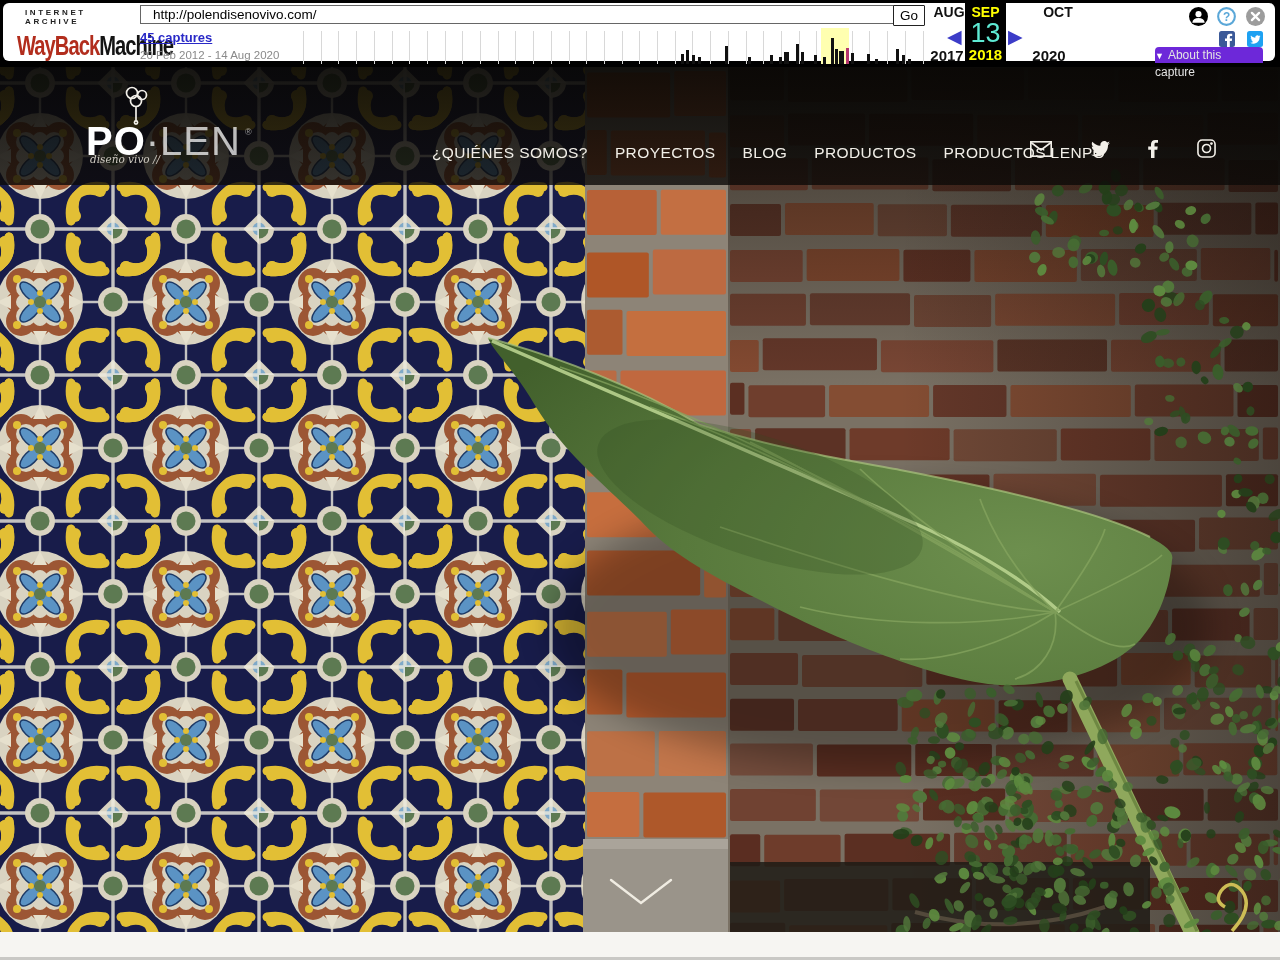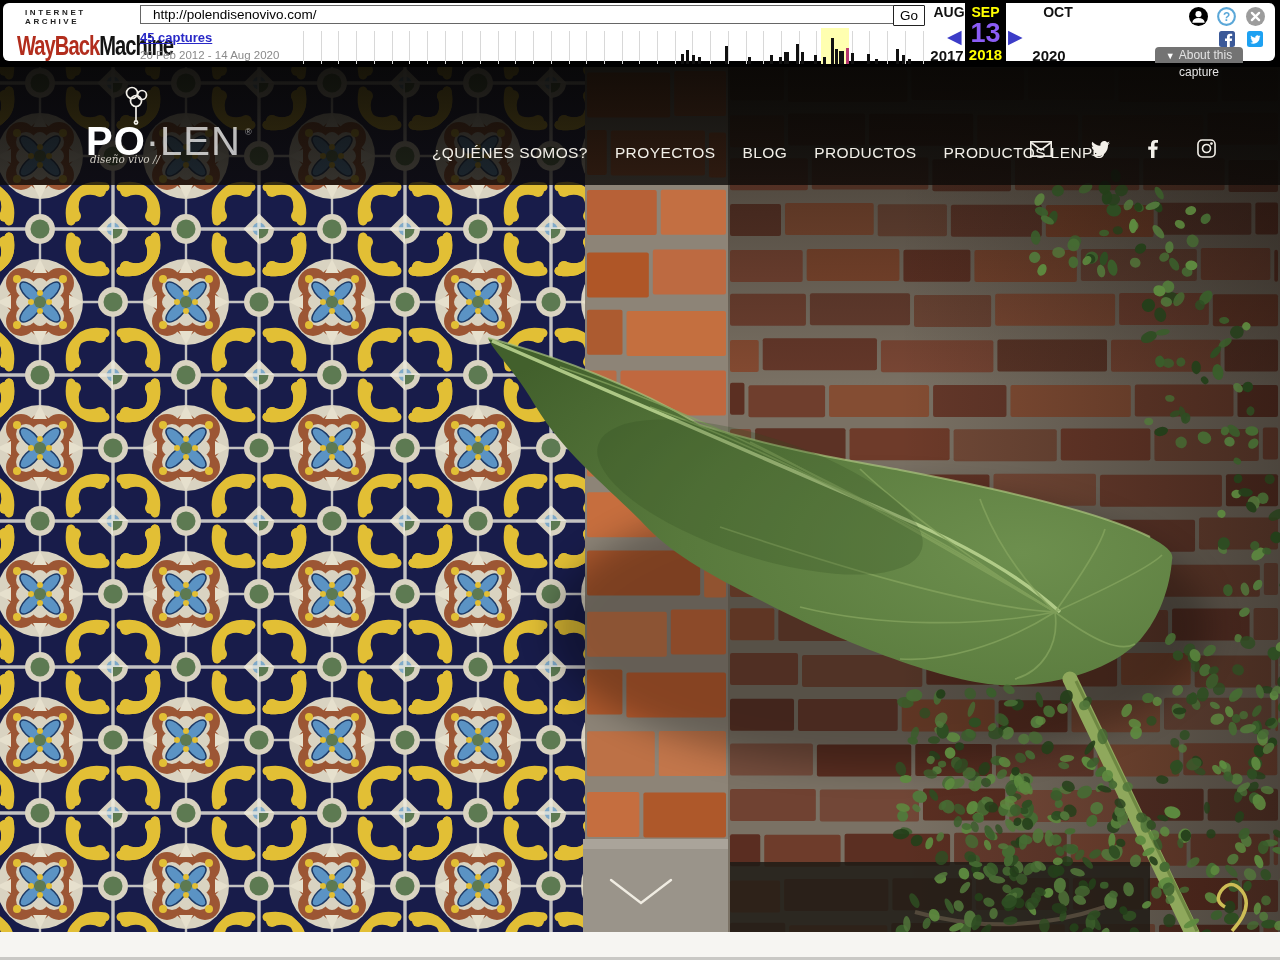--- a/index.html
+++ b/index.html
@@ -24,25 +24,25 @@
   .spark{position:absolute;left:292px;top:25px;width:634px;height:36px;cursor:pointer;}
   .spark .grid{position:absolute;top:3px;bottom:0;width:1px;background:#d8d8d8;}
   .spark .bar{position:absolute;bottom:0;background:#111;}
   .spark .hl{position:absolute;top:0;bottom:0;background:#ffffb0;}
   .blackcol{position:absolute;left:962px;top:0px;width:41px;height:61px;background:#000;
             text-align:center;}
   .mon{position:absolute;top:1px;font-size:14px;font-weight:bold;color:#111;cursor:pointer;}
   .mon.sel{position:static;color:#ffff00;cursor:default;display:block;margin-top:1px;}
   .yr{position:absolute;top:44px;font-size:15px;font-weight:bold;color:#111;cursor:pointer;}
   .yr.sel{position:static;color:#ffff00;cursor:default;display:block;font-size:15px;font-weight:bold;}
-  .day{color:#8b5cf6;font-size:27px;font-weight:bold;line-height:26px;display:block;}
+  .day{color:#5eead4;font-size:27px;font-weight:normal;line-height:26px;display:block;}
   .arrow{position:absolute;font-size:19px;color:#3c3cc8;cursor:pointer;line-height:19px;}
   .wbicon{position:absolute;cursor:pointer;}
-  .about{position:absolute;left:1155px;top:47px;width:88px;height:16px;background:#737373;
-         color:#e3e3e3;font-size:12px;text-align:center;line-height:16px;
+  .about{position:absolute;left:1155px;top:47px;width:108px;height:16px;background:#6d28d9;
+         color:#e3e3e3;font-size:12px;text-align:left;line-height:16px;
          border-radius:4px 4px 0 0;cursor:pointer;}
   .about .tri{font-size:9px;margin-right:4px;color:#fff;}
   
   .photo{position:absolute;left:0;top:67px;width:1280px;height:865px;z-index:1;}
   .hdr{position:absolute;left:0;top:67px;width:1280px;height:118px;z-index:5;
        background:linear-gradient(180deg,rgba(8,7,5,.93),rgba(12,10,8,.80));}
   .logo-ic{position:absolute;left:119px;top:18px;}
   .wordmark{position:absolute;left:86px;top:44px;font-size:40px;letter-spacing:1px;
             line-height:42px;cursor:pointer;white-space:nowrap;}
   .wordmark .b{font-weight:bold;color:#fff;}

